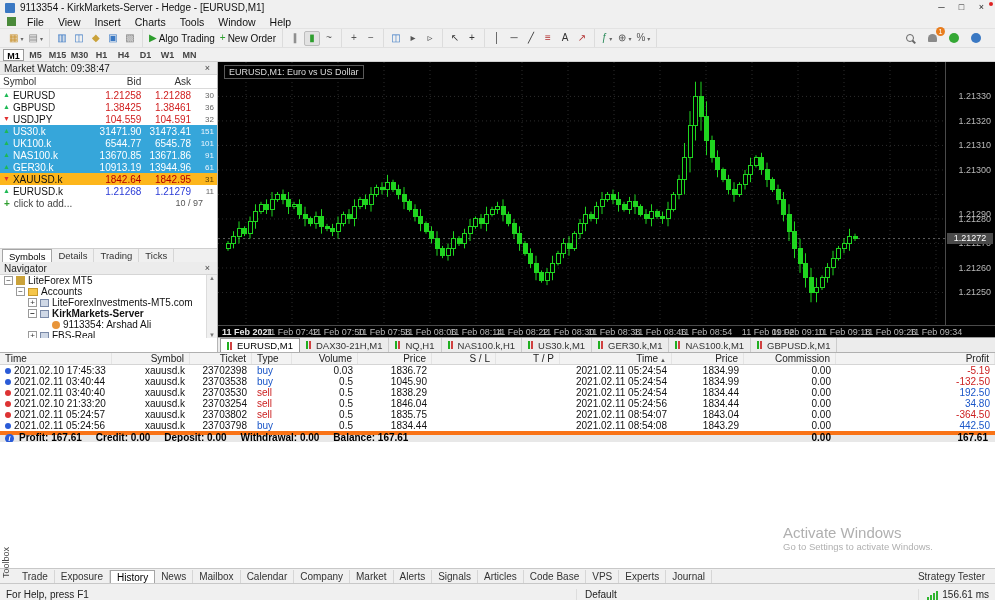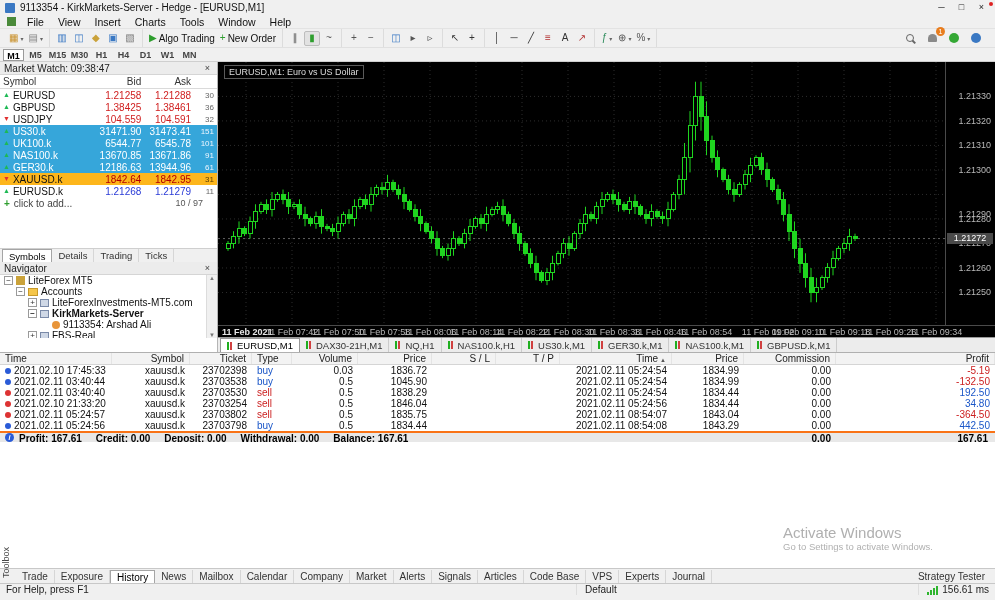--- a/index.html
+++ b/index.html
@@ -94,36 +94,36 @@
 .h-head{display:flex;height:12px;background:#f3f3f3;border-bottom:1px solid #d5d5d5;color:#222;align-items:center}
 .h-cell{padding:0 5px;overflow:hidden;white-space:nowrap;flex:0 0 auto}
 .h-head .h-cell{border-right:1px solid #e4e4e4}
 .al{text-align:left}.ar{text-align:right}
 .h-row{display:flex;height:11px;align-items:center;color:#111}
 .row-ic{display:inline-block;width:6px;height:6px;border-radius:50%;margin-right:3px;vertical-align:middle}
 .ic-buy{background:#2a5bd7}.ic-sell{background:#d33}
 .t-buy{color:#1a56c8}.t-sell{color:#cc2020}
 .p-pos{color:#1a56c8}.p-neg{color:#cc2020}
 .sort-ic{font-size:6px;color:#555;margin-left:2px}
-.h-sum{display:flex;height:12px;background:#e8e8e8;border-top:2px solid #f97316;font-weight:bold;align-items:flex-start;color:#000}
+.h-sum{display:flex;height:12px;background:#e8e8e8;border-top:4px solid #f97316;font-weight:bold;align-items:flex-end;color:#000}
 .sum-info{width:9px;height:9px;border-radius:50%;background:#2a5bd7;color:#fff;font-size:7px;line-height:9px;text-align:center;margin:0 5px;font-style:italic}
 .sum-part{margin-right:14px;white-space:nowrap}
 .sum-spacer{flex:1}
 .sum-comm{width:92px;text-align:right;padding-right:5px}
 .sum-profit{width:159px;text-align:right;padding-right:7px}
 
 
 .filler{height:126px;position:relative;background:#fff}
 .watermark{position:absolute;right:62px;bottom:16px;color:#b0b0b0}
 .wm1{font-size:15px;line-height:17px}
 .wm2{font-size:9.5px}
 .bottom-tabs{height:15px;background:#f0f0f0;border-top:1px solid #c8c8c8;display:flex;align-items:center;padding-left:16px;font-size:10px}
 .mail-dot{position:absolute;top:2px;right:2px;width:4px;height:4px;border-radius:50%;background:#d22}
 .strategy-tester{margin-left:auto;padding-right:10px;color:#333}
-.statusbar{height:17px;background:#f0f0f0;border-top:1px solid #c8c8c8;display:flex;align-items:flex-start;font-size:10px;color:#222;padding:0 6px}
+.statusbar{height:17px;background:#f0f0f0;border-top:1px solid #c8c8c8;display:flex;align-items:flex-end;font-size:10px;color:#222;padding:0 6px}
 .sb-help{width:570px}
 .sb-profile{flex:1;border-left:1px solid #ddd;padding-left:8px}
 .sb-ping{display:flex;align-items:center;gap:4px;border-left:1px solid #ddd;padding-left:8px}
 .bars{display:flex;align-items:flex-end;gap:1px;height:10px}
 .bar{width:2px;background:#2eb52e}
 .toolbox-label{position:absolute;left:1px;bottom:22px;writing-mode:vertical-lr;transform:rotate(180deg);font-size:9px;color:#444}
 </style>
 </head>
 <body>
 
@@ -359,21 +359,21 @@
               </span>
               <span class="mw-bid v-white">13670.85</span>
               <span class="mw-ask v-white">13671.86</span>
               <span class="mw-spr">91</span>
             </div>
             <div class="mw-row row-sel">
               <span class="mw-sym">
                 <span class="mw-dir dir-up">▲</span>
                 <span class="mw-name">GER30.k</span>
               </span>
-              <span class="mw-bid v-white">12186.63</span>
+              <span class="mw-bid v-white">10913.19</span>
               <span class="mw-ask v-white">13944.96</span>
               <span class="mw-spr">61</span>
             </div>
             <div class="mw-row row-alert">
               <span class="mw-sym">
                 <span class="mw-dir dir-down">▼</span>
                 <span class="mw-name">XAUUSD.k</span>
               </span>
               <span class="mw-bid v-red">1842.64</span>
               <span class="mw-ask v-red">1842.95</span>

